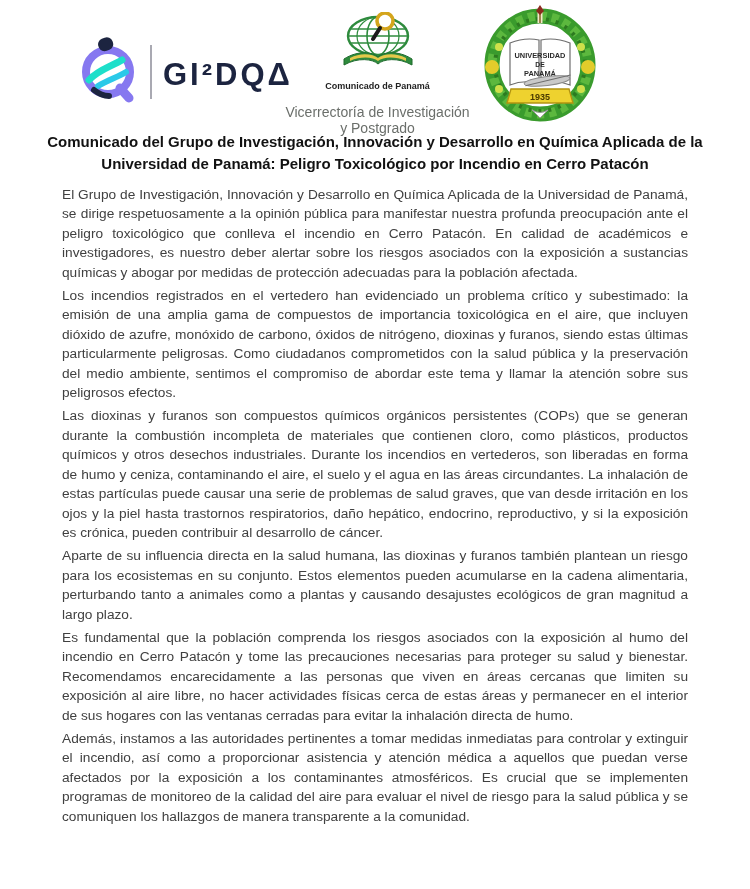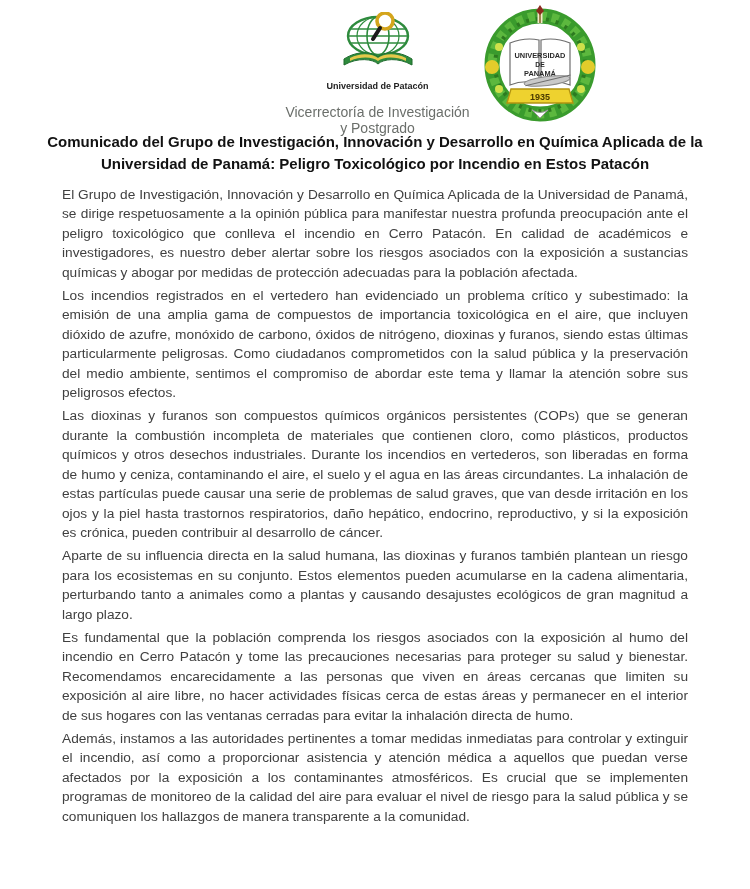--- a/index.html
+++ b/index.html
@@ -85,40 +85,57 @@
     color: #404040;
   }
 </style>
 </head>
 <body>
 
 <div class="page">
 
   <div class="header">
 
+    <div class="giidqa">
+      <span>
+        <svg width="66" height="68" viewBox="0 0 66 68">
+
+          <circle cx="32" cy="36" r="22" fill="none" stroke="#8678f0" stroke-width="8"></circle>
+          <line x1="44" y1="52" x2="53" y2="62" stroke="#8678f0" stroke-width="9" stroke-linecap="round"></line>
+
+          <path d="M13,44 C22,34 34,31 46,24" fill="none" stroke="#1ddfca" stroke-width="7" stroke-linecap="round"></path>
+          <path d="M22,50 C32,44 42,41 50,36" fill="none" stroke="#2bc9e8" stroke-width="6" stroke-linecap="round"></path>
+
+          <rect x="22" y="2" width="15" height="13" rx="6" fill="#1c2440" transform="rotate(-22 29 8)"></rect>
+          <path d="M18,54 C23,58 28,60 33,60" fill="none" stroke="#1c2440" stroke-width="6" stroke-linecap="round"></path>
+        </svg>
+      </span>
+      <span class="giidqa-divider"></span>
+      <span class="giidqa-wordmark">GI²DQΔ</span>
+    </div>
 
     <div class="vip">
       <span>
         <svg width="100" height="62" viewBox="0 0 100 62">
 
           <ellipse cx="50" cy="24" rx="30" ry="19" fill="#ffffff" stroke="#2e8b3d" stroke-width="2.4"></ellipse>
           <line x1="23" y1="17" x2="77" y2="17" stroke="#2e8b3d" stroke-width="1.6"></line>
           <line x1="20" y1="24" x2="80" y2="24" stroke="#2e8b3d" stroke-width="1.6"></line>
           <line x1="23" y1="31" x2="77" y2="31" stroke="#2e8b3d" stroke-width="1.6"></line>
           <ellipse cx="50" cy="24" rx="11" ry="19" fill="none" stroke="#2e8b3d" stroke-width="1.6"></ellipse>
           <ellipse cx="50" cy="24" rx="21" ry="19" fill="none" stroke="#2e8b3d" stroke-width="1.2"></ellipse>
 
           <circle cx="57" cy="9" r="8" fill="#ffffff" stroke="#d4a51c" stroke-width="3.6"></circle>
           <line x1="52" y1="16" x2="45" y2="27" stroke="#1b1b1b" stroke-width="4" stroke-linecap="round"></line>
 
           <path d="M16,47 C30,38 45,40 50,45 C55,40 70,38 84,47 L84,53 C70,45 55,47 50,52 C45,47 30,45 16,53 Z" fill="#2e8b3d" stroke="#1f6b2d" stroke-width="1"></path>
           <path d="M22,46 C33,40 45,42 50,46 C55,42 67,40 78,46 L78,49 C67,44 55,45 50,49 C45,45 33,44 22,49 Z" fill="#e4c84a"></path>
         </svg>
       </span>
-      <div class="vip-institution">Universidad de Patacón</div>
+      <div class="vip-institution">Comunicado de Panamá</div>
       <div class="vip-office">Vicerrectoría de Investigación y Postgrado</div>
     </div>
 
     <div class="seal">
       <svg width="126" height="118" viewBox="0 0 126 118">
 
         <ellipse cx="63" cy="60" rx="48" ry="49" fill="none" stroke="#3a9b2d" stroke-width="15"></ellipse>
         <ellipse cx="63" cy="60" rx="48" ry="49" fill="none" stroke="#5cb83e" stroke-width="9" stroke-dasharray="7 5"></ellipse>
         <ellipse cx="63" cy="60" rx="45" ry="46" fill="none" stroke="#2d7a20" stroke-width="4" stroke-dasharray="3 7"></ellipse>
 
@@ -145,21 +162,21 @@
         </g>
 
         <path d="M34,84 L92,84 L96,98 L30,98 Z" fill="#eed22f" stroke="#b39410" stroke-width="1.4"></path>
         <text x="63" y="95" text-anchor="middle" font-family="Liberation Sans, sans-serif" font-size="9" font-weight="bold" fill="#4a3b00">1935</text>
 
         <path d="M55,105 L63,113 L71,105 Q63,110 55,105 Z" fill="#ffffff" stroke="#999999" stroke-width="1"></path>
       </svg>
     </div>
   </div>
 
-  <h1 class="doc-title">Comunicado del Grupo de Investigación, Innovación y Desarrollo en Química Aplicada de la Universidad de Panamá: Peligro Toxicológico por Incendio en Estos Patacón</h1>
+  <h1 class="doc-title">Comunicado del Grupo de Investigación, Innovación y Desarrollo en Química Aplicada de la Universidad de Panamá: Peligro Toxicológico por Incendio en Cerro Patacón</h1>
 
   <div class="content">
     <p>El Grupo de Investigación, Innovación y Desarrollo en Química Aplicada de la Universidad de Panamá, se dirige respetuosamente a la opinión pública para manifestar nuestra profunda preocupación ante el peligro toxicológico que conlleva el incendio en Cerro Patacón. En calidad de académicos e investigadores, es nuestro deber alertar sobre los riesgos asociados con la exposición a sustancias químicas y abogar por medidas de protección adecuadas para la población afectada.</p>
     <p>Los incendios registrados en el vertedero han evidenciado un problema crítico y subestimado: la emisión de una amplia gama de compuestos de importancia toxicológica en el aire, que incluyen dióxido de azufre, monóxido de carbono, óxidos de nitrógeno, dioxinas y furanos, siendo estas últimas particularmente peligrosas. Como ciudadanos comprometidos con la salud pública y la preservación del medio ambiente, sentimos el compromiso de abordar este tema y llamar la atención sobre sus peligrosos efectos.</p>
     <p>Las dioxinas y furanos son compuestos químicos orgánicos persistentes (COPs) que se generan durante la combustión incompleta de materiales que contienen cloro, como plásticos, productos químicos y otros desechos industriales. Durante los incendios en vertederos, son liberadas en forma de humo y ceniza, contaminando el aire, el suelo y el agua en las áreas circundantes. La inhalación de estas partículas puede causar una serie de problemas de salud graves, que van desde irritación en los ojos y la piel hasta trastornos respiratorios, daño hepático, endocrino, reproductivo, y si la exposición es crónica, pueden contribuir al desarrollo de cáncer.</p>
     <p>Aparte de su influencia directa en la salud humana, las dioxinas y furanos también plantean un riesgo para los ecosistemas en su conjunto. Estos elementos pueden acumularse en la cadena alimentaria, perturbando tanto a animales como a plantas y causando desajustes ecológicos de gran magnitud a largo plazo.</p>
     <p>Es fundamental que la población comprenda los riesgos asociados con la exposición al humo del incendio en Cerro Patacón y tome las precauciones necesarias para proteger su salud y bienestar. Recomendamos encarecidamente a las personas que viven en áreas cercanas que limiten su exposición al aire libre, no hacer actividades físicas cerca de estas áreas y permanecer en el interior de sus hogares con las ventanas cerradas para evitar la inhalación directa de humo.</p>
     <p>Además, instamos a las autoridades pertinentes a tomar medidas inmediatas para controlar y extinguir el incendio, así como a proporcionar asistencia y atención médica a aquellos que puedan verse afectados por la exposición a los contaminantes atmosféricos. Es crucial que se implementen programas de monitoreo de la calidad del aire para evaluar el nivel de riesgo para la salud pública y se comuniquen los hallazgos de manera transparente a la comunidad.</p>
   </div>
 

